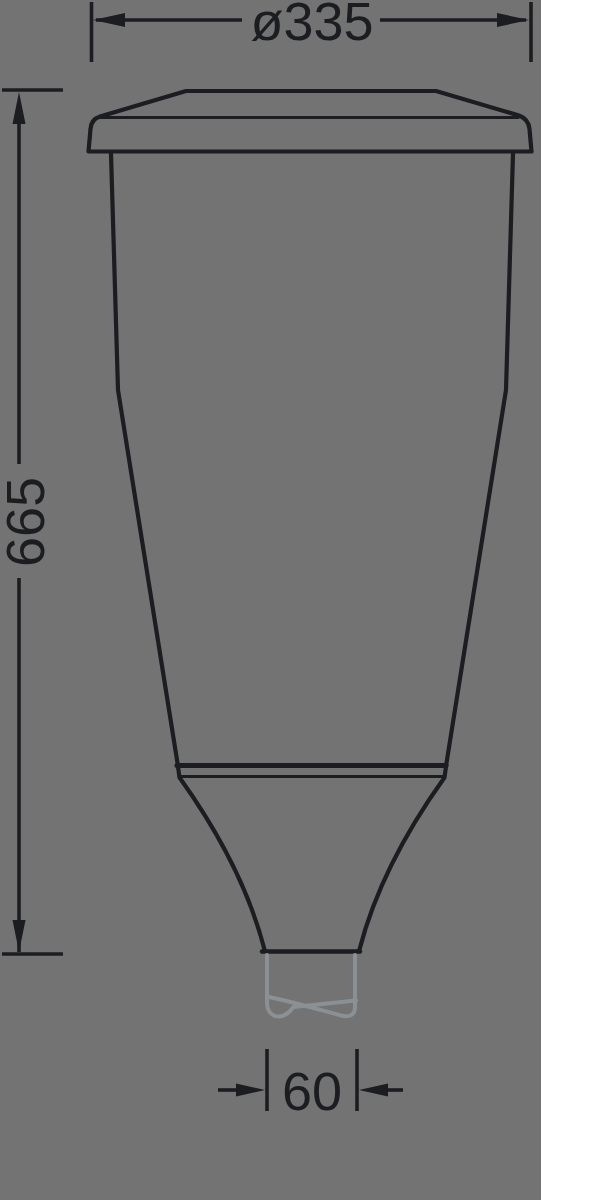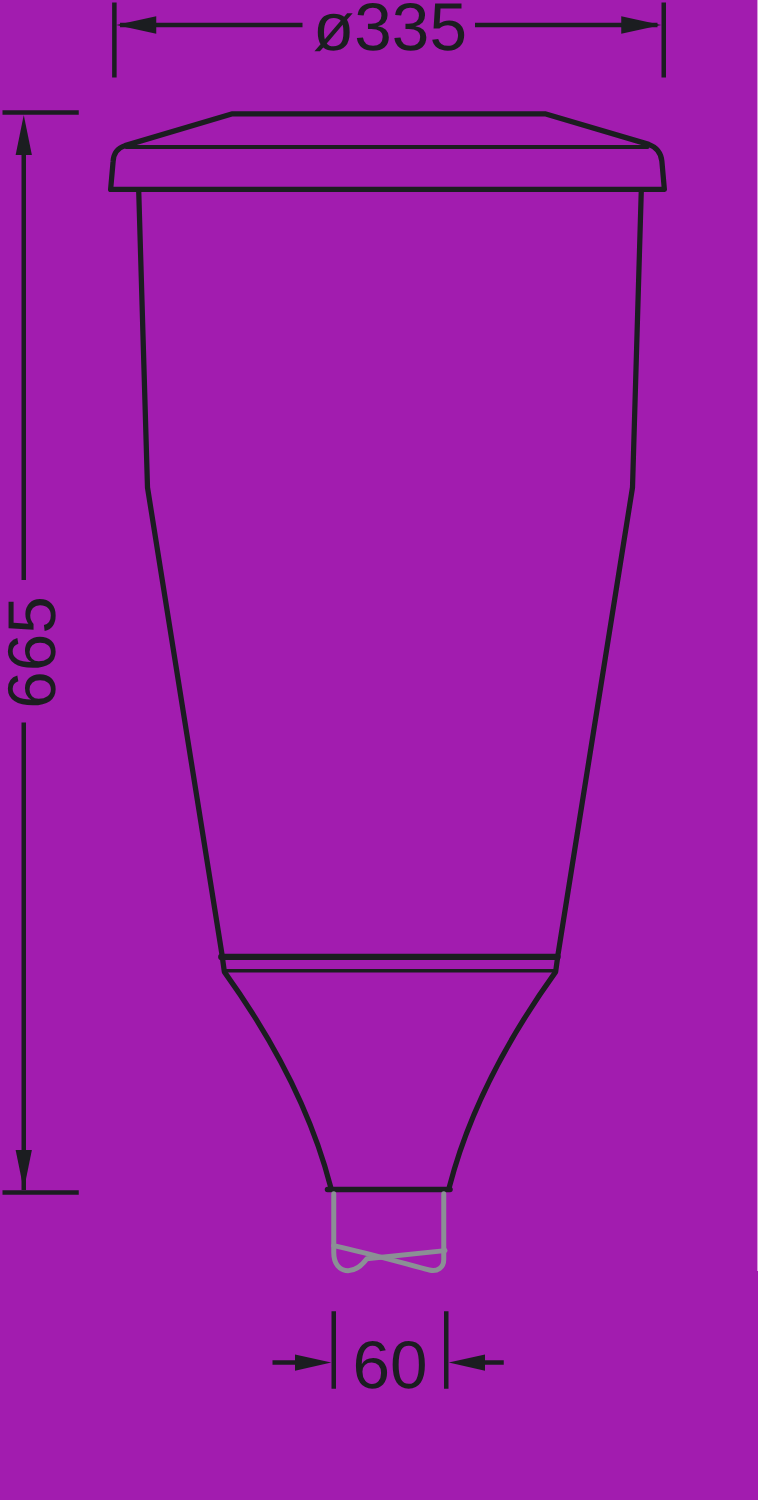--- a/index.html
+++ b/index.html
@@ -2,23 +2,23 @@
 <html><head>
 <meta charset="utf-8">
 <style>
   html, body {
     margin: 0;
     padding: 0;
     background: #ffffff;
   }
   .stage {
     position: relative;
-    width: 606px;
+    width: 541px;
     height: 1200px;
-    background: #a21caf;
+    background: #737373;
     overflow: hidden;
   }
   svg { display: block; }
   .dim-text {
     font-family: "Liberation Sans", "DejaVu Sans", sans-serif;
     font-size: 54px;
     font-weight: 400;
   }
 </style>
 </head>

